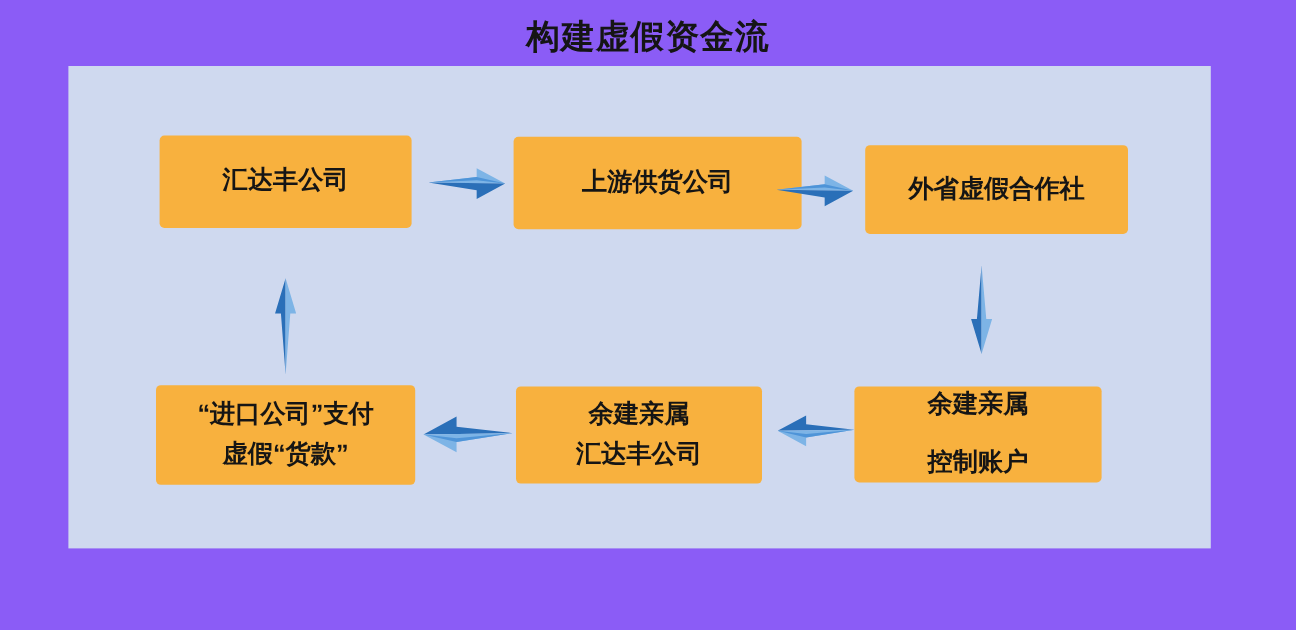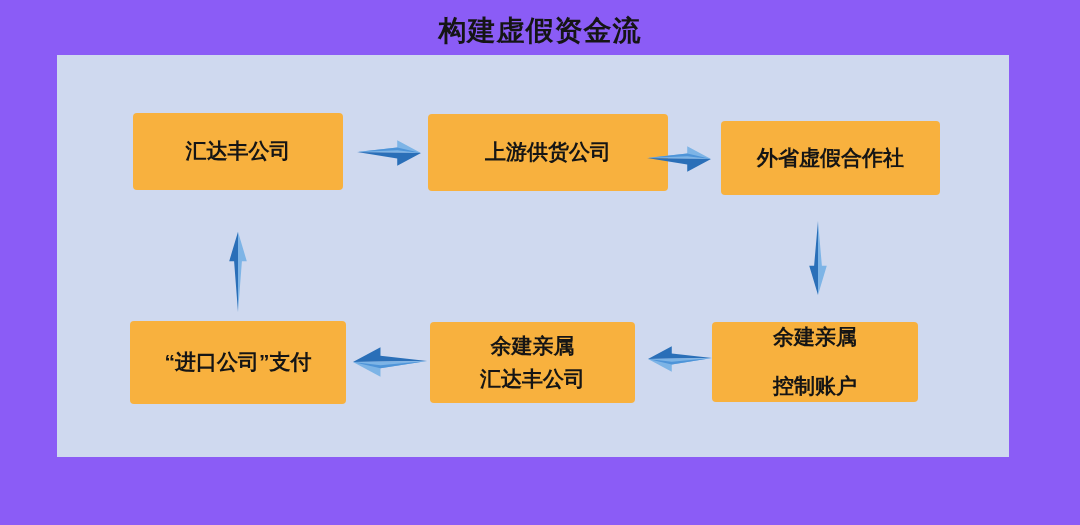--- a/index.html
+++ b/index.html
@@ -70,20 +70,21 @@
     <span>控制账户</span>
   </div>
 
   <div class="node n5">
     <span>余建亲属</span>
     <span>汇达丰公司</span>
   </div>
 
   <div class="node n6">
     <span>“进口公司”支付</span>
+    <span>虚假“货款”</span>
   </div>
 
   <span class="edge e12">
     <svg width="64" height="36" viewBox="0 0 70 34">
       <polygon points="70,17 44,3 44,11 0,16" fill="#7db4e6"></polygon>
       <polygon points="70,17 44,31 44,23 0,16" fill="#2a6fb8"></polygon>
       <polygon points="70,17 44,11 0,16 44,14" fill="#4e94d8"></polygon>
     </svg>
   </span>
 

